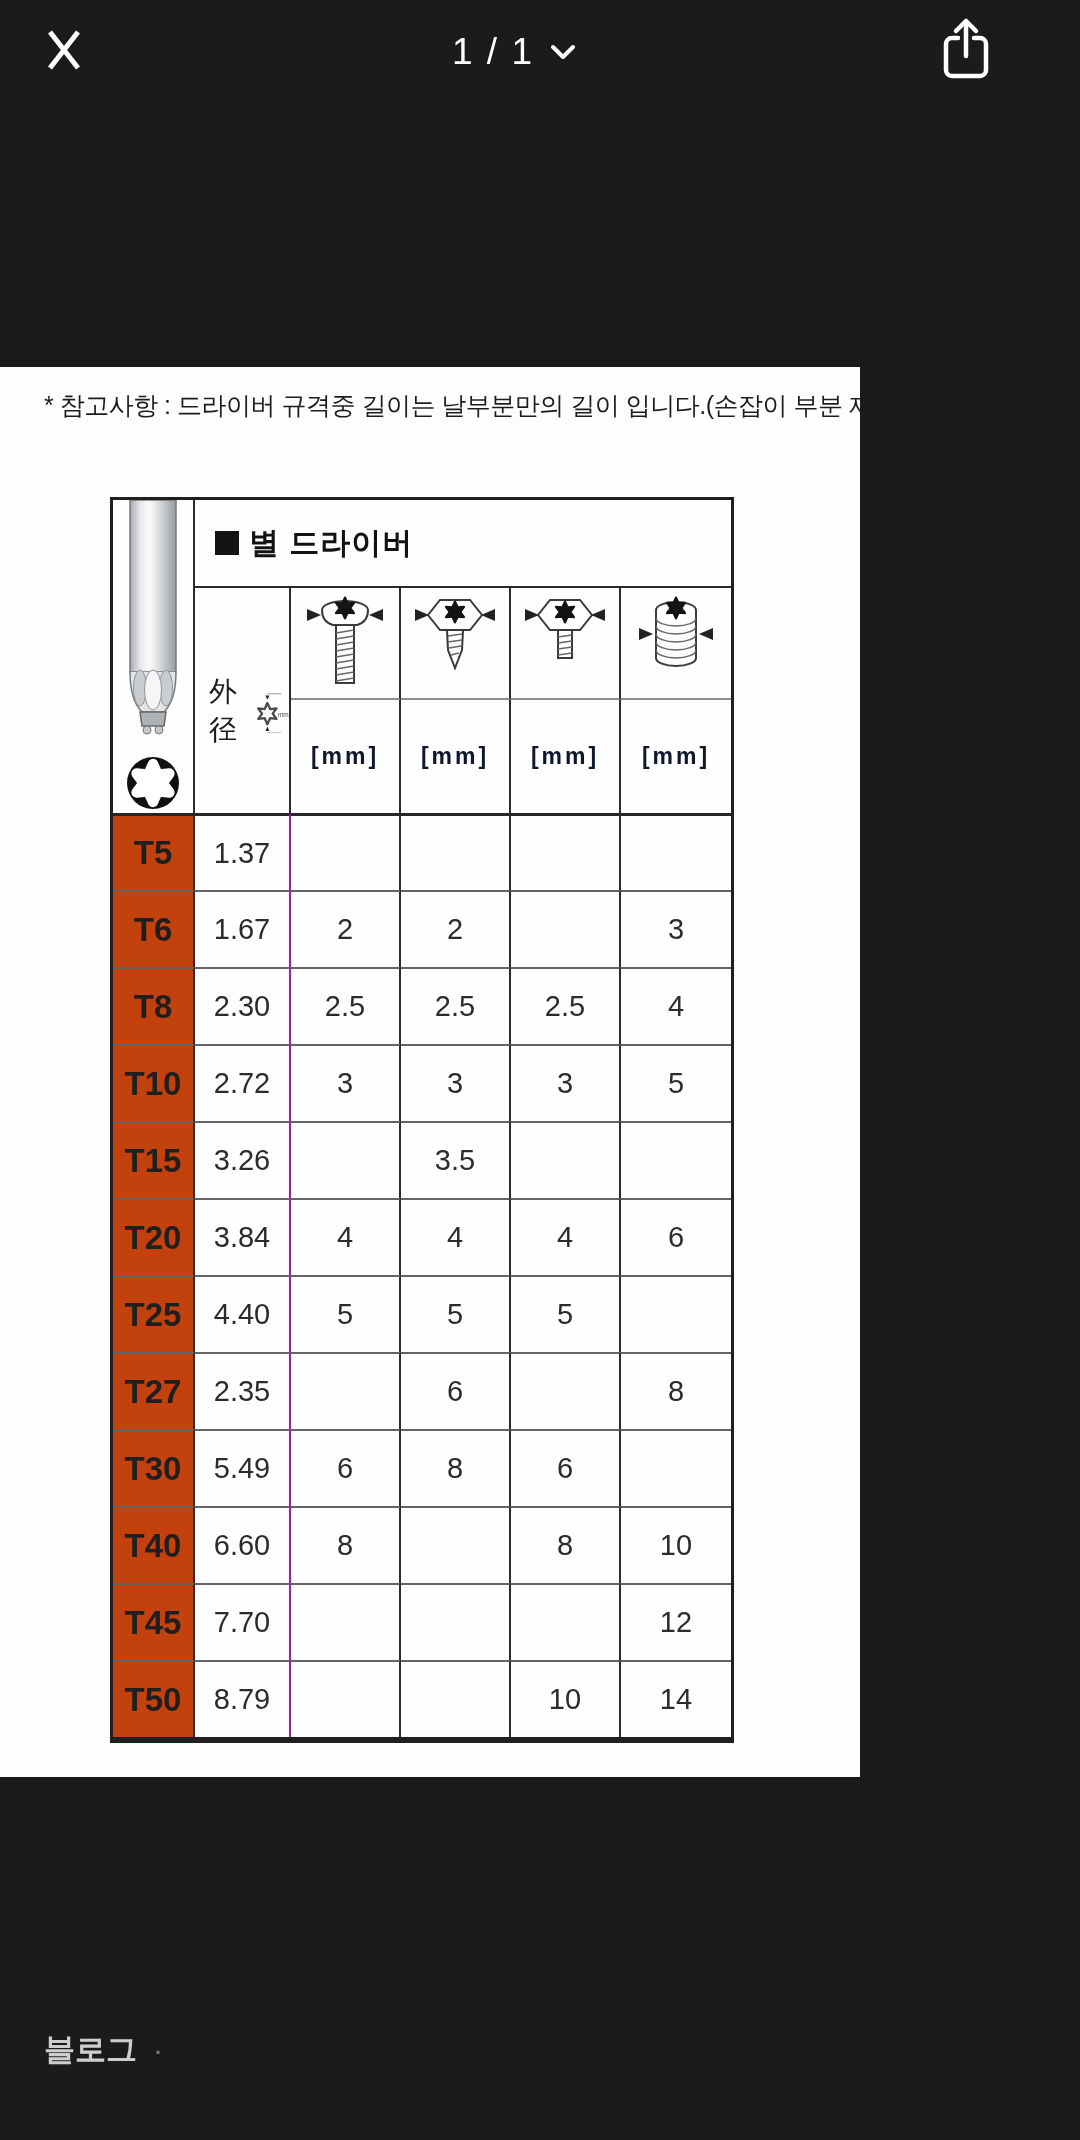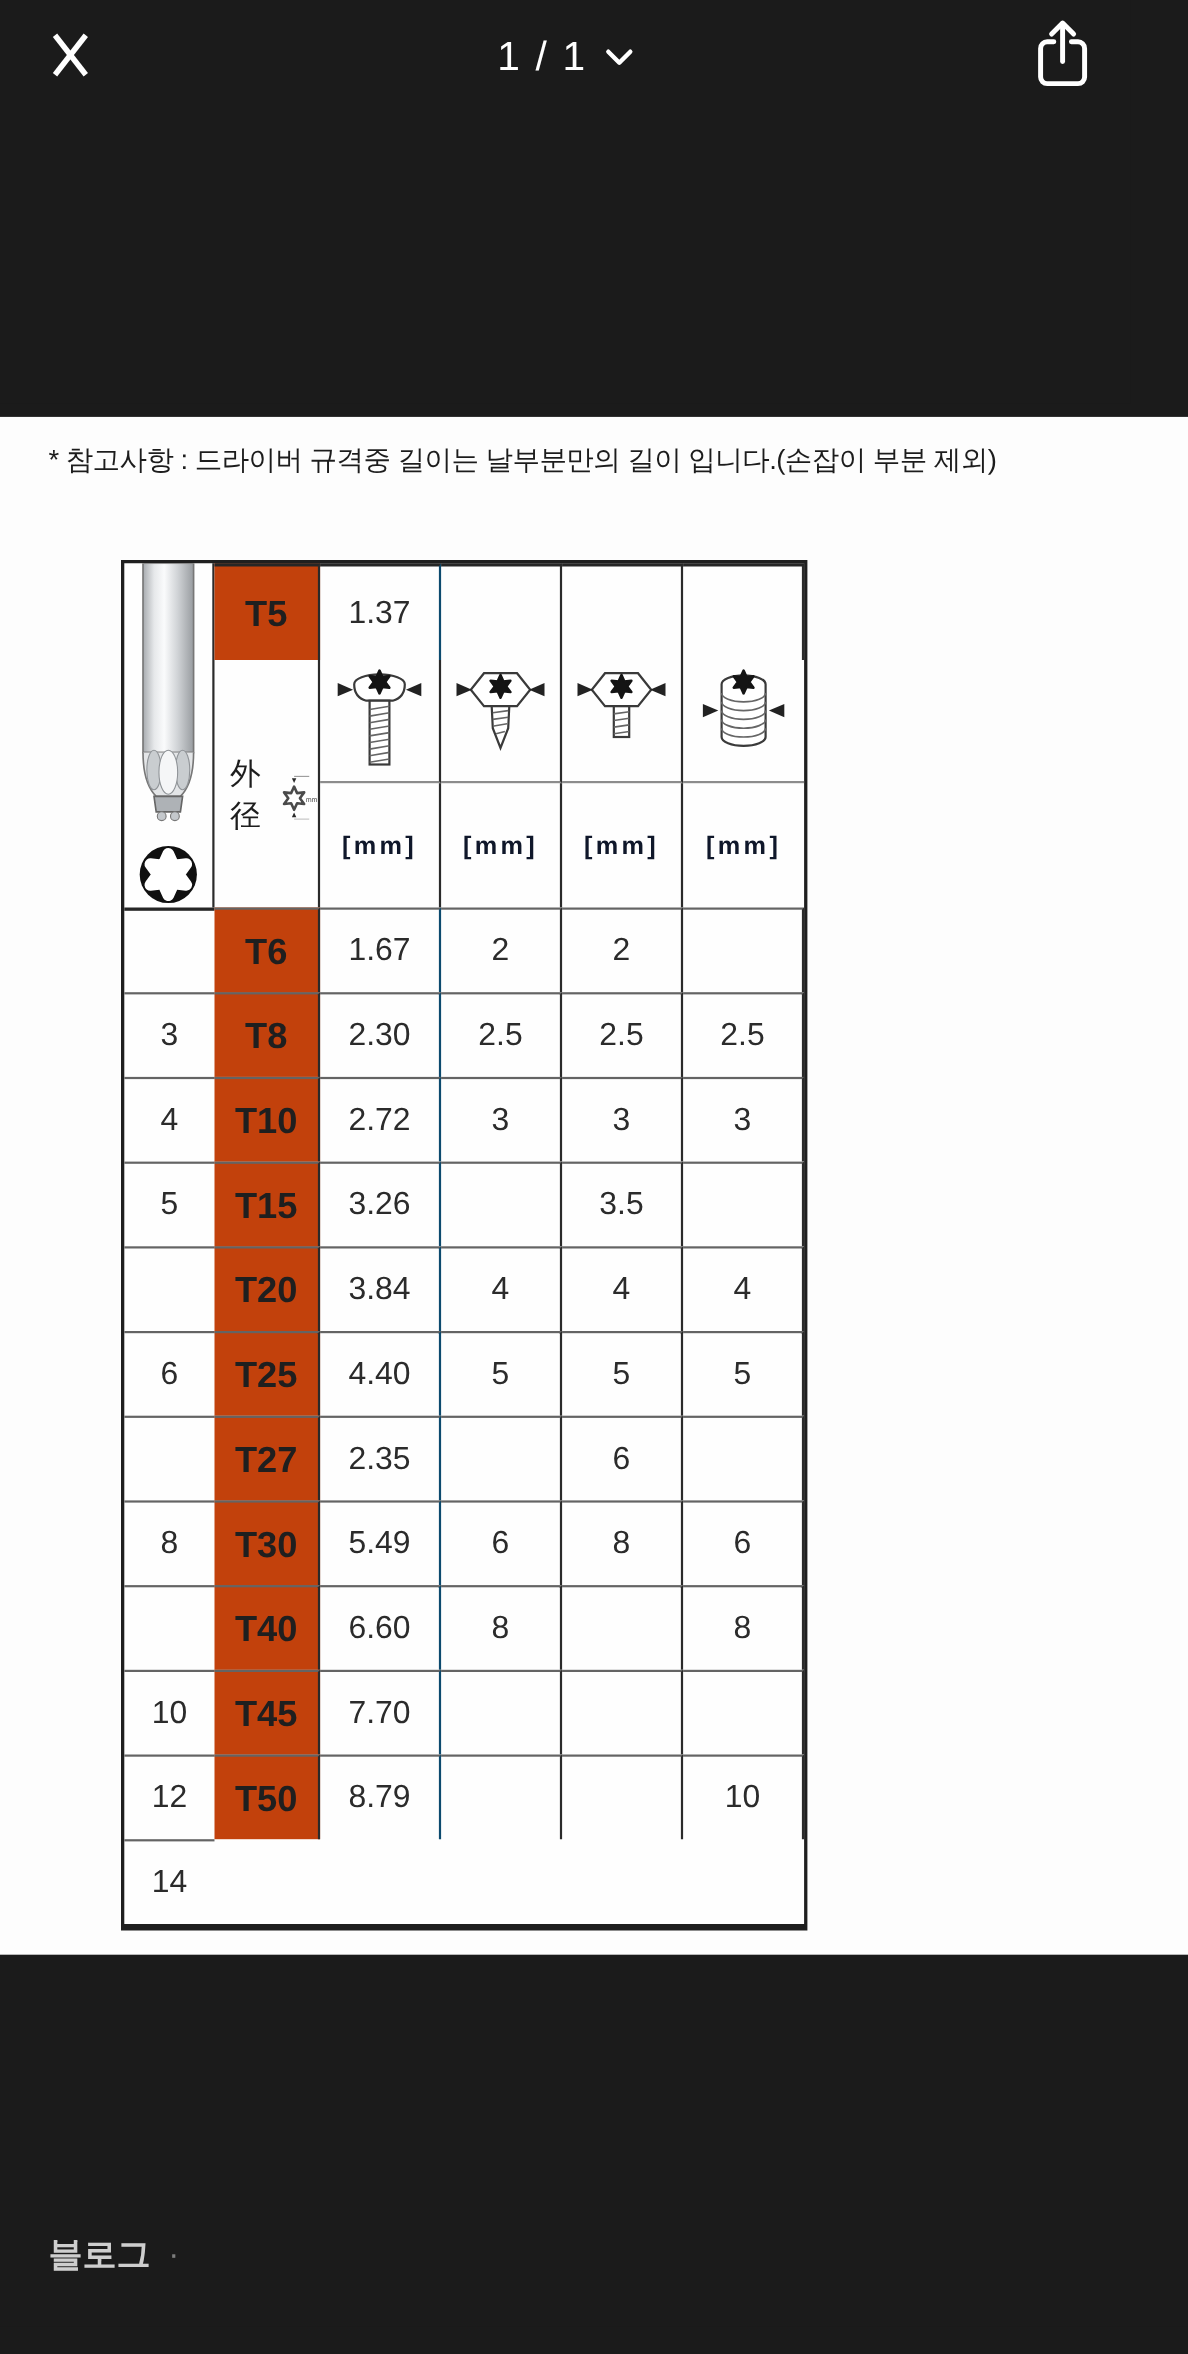--- a/index.html
+++ b/index.html
@@ -8,21 +8,21 @@
   .screen { position:relative; width:1080px; height:2140px; overflow:hidden; background:#1b1b1b; }
 
   
   .topbar { position:absolute; top:0; left:0; width:1028px; height:367px; background:#1b1b1b; }
   .close-btn { position:absolute; left:38px; top:24px; width:52px; height:52px; background:none; border:none; cursor:pointer; }
   .page-indicator { position:absolute; left:0; right:0; top:26px; height:52px; display:flex; align-items:center; justify-content:center; gap:16px; color:#ffffff; cursor:pointer; }
   .page-indicator .pg-label { font-size:37px; font-weight:400; letter-spacing:2px; }
   .share-btn { position:absolute; right:34px; top:16px; width:56px; height:68px; background:none; border:none; cursor:pointer; }
 
   
-  .paper { position:absolute; top:379px; left:0; width:1080px; height:1410px; background:#fdfdfd; }
+  .paper { position:absolute; top:367px; left:0; width:860px; height:1410px; background:#fdfdfd; }
   .note { position:absolute; left:44px; top:22px; font-size:25px; color:#1c1c1c; letter-spacing:-0.5px; white-space:nowrap; }
 
   
   .spec-table {
     position:absolute; left:110px; top:130px;
     display:grid;
     grid-template-columns:82px 96px 110px 110px 110px 110px;
     grid-template-rows:88px 112px 113px repeat(12, 77px);
     border:3px solid #1f1f1f; border-bottom-width:6px;
     background:#fefefe;
@@ -39,21 +39,21 @@
   .hcell-dia { grid-column:2; grid-row:2/4; flex-direction:row; justify-content:flex-start; border-right:2px solid #2a2a2a; padding-top:22px; }
   .dia-label { font-size:28px; font-weight:500; color:#1d1d1d; letter-spacing:14px; padding-left:14px; margin-bottom:2px; }
 
   .icon-cell { border-right:2px solid #2a2a2a; border-bottom:2px solid #8c8c8c; }
   .mm-cell { border-right:2px solid #2a2a2a; font-size:23px; font-weight:600; letter-spacing:3px; color:#0f172a; }
   .col3{grid-column:3} .col4{grid-column:4} .col5{grid-column:5} .col6{grid-column:6}
   .row2{grid-row:2} .row3{grid-row:3}
   .c-last { border-right:none !important; }
 
   .c-size { background:#c2410c; border-right:2px solid #2a2a2a; font-size:33px; font-weight:600; color:#1f1f1f; }
-  .c-dia  { border-right:2px solid #0c4a6e; font-size:29px; font-weight:500; }
+  .c-dia  { border-right:2px solid #a21caf; font-size:29px; font-weight:500; }
   .c-val  { border-right:2px solid #2a2a2a; font-size:29px; font-weight:500; }
   .body-cell { border-top:2px solid #646464; }
   .first-body { border-top:3px solid #262626; }
 
   
   .bottombar { position:absolute; top:1777px; left:0; width:1080px; height:338px; background:#1b1b1b; }
   .footer-line { position:absolute; left:44px; top:252px; display:flex; align-items:center; gap:16px; cursor:pointer; }
   .footer-line .app  { font-size:31px; font-weight:700; color:#cecece; }
   .footer-line .dot  { font-size:30px; color:#7d7d7d; }
   .footer-line .post { font-size:31px; font-weight:400; color:#b9b9b9; }
@@ -109,20 +109,24 @@
           <polygon points="26,212 52,212 50,226 28,226" fill="#aeb2b6" stroke="#666" stroke-width="1.5"></polygon>
           <circle cx="33" cy="230" r="4" fill="#c4c8cc" stroke="#777" stroke-width="1"></circle>
           <circle cx="45" cy="230" r="4" fill="#c4c8cc" stroke="#777" stroke-width="1"></circle>
         </svg>
         <svg class="endview" width="58" height="58" viewBox="0 0 58 58">
           <circle cx="29" cy="29" r="26" fill="#101010"></circle>
           <polygon transform="translate(29,29) scale(2.1)" points="0,-9 2.3,-3.9 7.8,-4.5 4.5,0 7.8,4.5 2.3,3.9 0,9 -2.3,3.9 -7.8,4.5 -4.5,0 -7.8,-4.5 -2.3,-3.9" fill="#ffffff" stroke="#ffffff" stroke-width="5" stroke-linejoin="round"></polygon>
         </svg>
       </div>
 
+      <div class="cell hcell-title">
+        <span class="sq"></span>
+        <span class="title-text">별 드라이버</span>
+      </div>
 
       <div class="cell hcell-dia">
         <div class="dia-label">外 径</div>
         <svg width="92" height="126" viewBox="0 0 92 126">
           <line x1="38" y1="18" x2="72" y2="18" stroke="#555" stroke-width="1.5"></line>
           <polygon points="33,22 43,22 38,33" fill="#2a2a2a"></polygon>
           <polygon transform="translate(38,67) scale(2.9)" points="0,-9 2.3,-3.9 7.8,-4.5 4.5,0 7.8,4.5 2.3,3.9 0,9 -2.3,3.9 -7.8,4.5 -4.5,0 -7.8,-4.5 -2.3,-3.9" fill="#ffffff" stroke="#4a4a4a" stroke-width="2" stroke-linejoin="round"></polygon>
           <polygon points="33,110 43,110 38,99" fill="#2a2a2a"></polygon>
           <line x1="38" y1="114" x2="72" y2="114" stroke="#999" stroke-width="1.5"></line>
           <text x="64" y="75" font-size="16" fill="#4a4a4a">mm</text>

